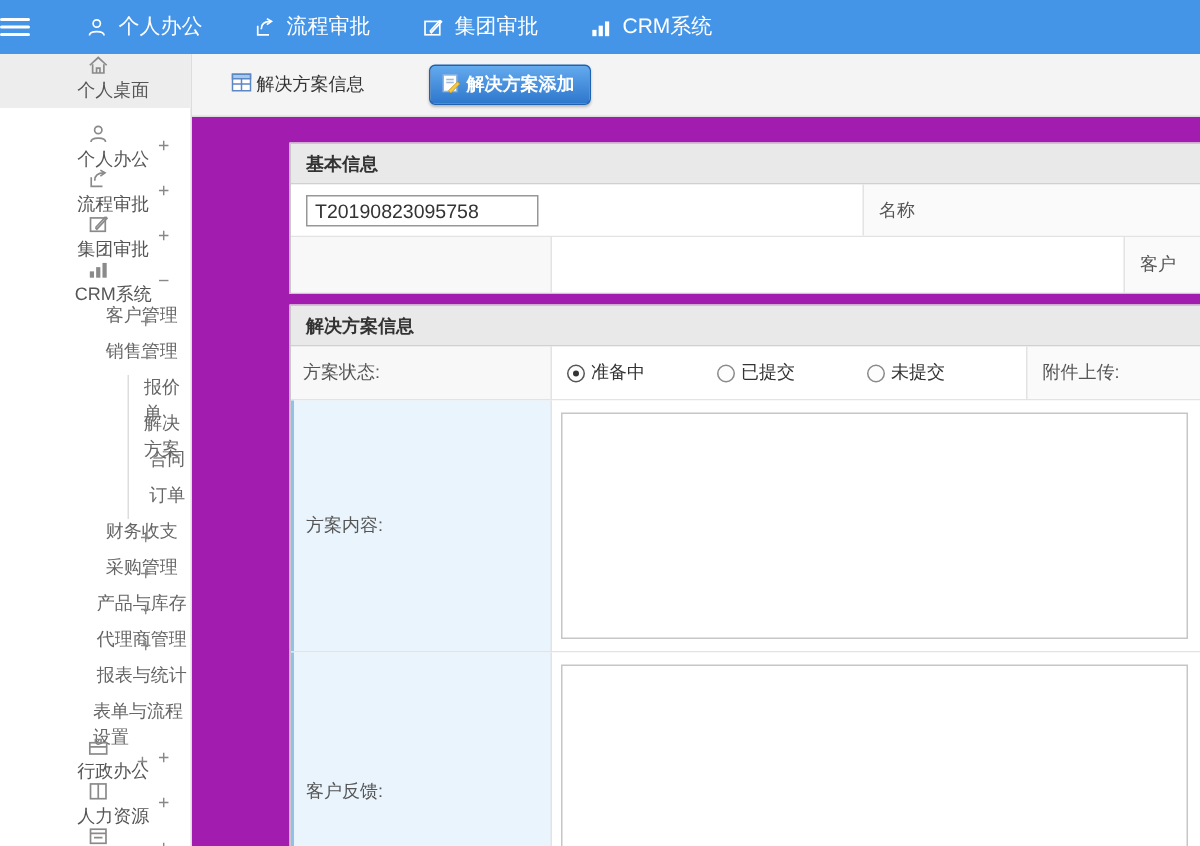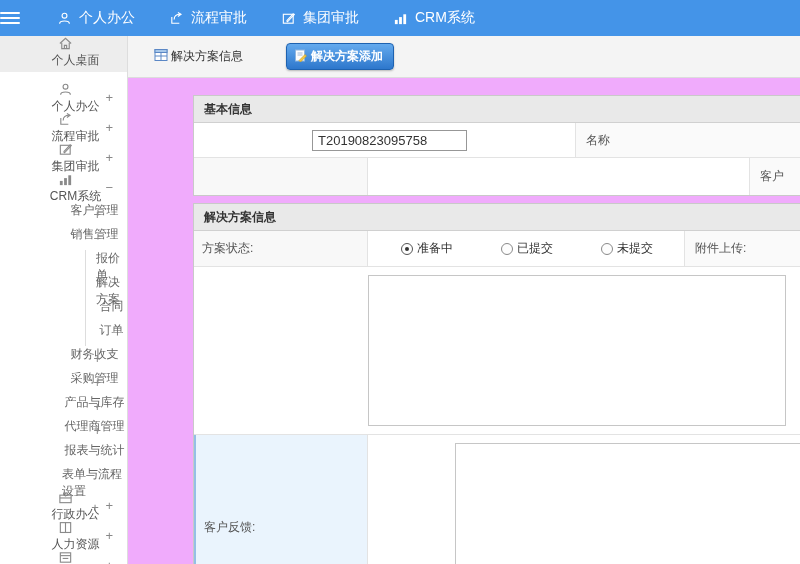--- a/index.html
+++ b/index.html
@@ -13,21 +13,21 @@
   .hamburger i { display:block; height:2px; background:#fff; margin:3px 0; border-radius:1px; }
   .topnav { display:flex; align-items:center; }
   .topnav .nav-item { display:flex; align-items:center; padding:0 17px; font-size:14px; cursor:pointer; height:36px; }
   .topnav .nav-item svg { margin-right:7px; }
   .caret { width:0; height:0; border-left:5px solid transparent; border-right:5px solid transparent;
     border-top:5px solid #fff; margin-left:9px; }
 
   
   .layout { display:flex; height:528px; }
   .sidebar { width:128px; background:#fff; border-right:1px solid #ddd; flex:none; overflow:hidden; }
-  .content { flex:1; background:#f0abfc; overflow:hidden; position:relative; }
+  .content { flex:1; background:#a21caf; overflow:hidden; position:relative; }
 
   
   .side-item { position:relative; display:flex; align-items:center; font-size:12px; color:#555; cursor:pointer;flex-direction:column; }
   .side-item.l0 { height:30px; padding-left:24px; }
   .side-item.l0 .ico { width:16px; height:16px; margin-right:20px; color:#8a8a8a; flex:none; }
   .side-item.active { background:#ededed; height:36px; }
   .side-item.l1 { height:24px; padding-left:62px; color:#666; }
   .side-item.l2 { height:24px; margin-left:85px; border-left:1px solid #ddd; padding-left:10px; color:#666; }
   .expand { position:absolute; font-size:13px; color:#888; top:50%; transform:translateY(-50%); }
   .side-item.l0 .expand { right:14px; }
@@ -48,21 +48,21 @@
   .panel { width:762px; margin-left:65px; background:#fff; border:1px solid #c9c9c9; }
   .panel.first { margin-top:17px; }
   .panel.second { margin-top:7px; }
   .panel-header { background:#e9e9e9; border-bottom:1px solid #d0d0d0; font-size:12px; font-weight:bold;
     color:#333; padding:5px 10px 4px; }
   .row { display:flex; border-bottom:1px solid #e3e3e3; }
   .row:last-child { border-bottom:none; }
   .cell-label { width:174px; flex:none; background:#f8f8f8; border-right:1px solid #e3e3e3;
     font-size:12px; color:#555; padding-left:8px; display:flex; align-items:center; }
   .cell-label.hl { background:var(--hl,#eaf4fd); border-left:2px solid #94bfe6; width:174px; }
-  .cell-field { background:#fff; display:flex; align-items:center;justify-content:center; }
+  .cell-field { background:#fff; display:flex; align-items:center; }
   .cell-field.basic { width:381px; flex:none; padding-left:10px; }
   .cell-field.status { width:316px; flex:none; padding-left:10px;gap:40px; }
   .cell-label2 { flex:1; background:#fafafa; border-left:1px solid #e3e3e3; font-size:12px; color:#555;
     padding-left:10px; display:flex; align-items:center; }
   .row.r1 { height:35px; }
   .row.r2 { height:37px; }
   .row.status-row { height:36px; }
   .row.content-row { height:168px; }
   .row.feedback-row { height:185px; }
   .req { color:#e23b3b; margin-left:3px; }
@@ -307,20 +307,23 @@
               <span>已提交</span>
             </label>
             <label class="radio-opt">
               <span class="radio-circle"></span>
               <span>未提交</span>
             </label>
           </div>
         <div class="cell-label2">附件上传:</div>
       </div>
       <div class="row content-row">
+        <div class="cell-label hl">
+          <span>方案内容:</span>
+        </div>
         <div class="cell-field ta-field">
           <textarea value="" style=""></textarea>
         </div>
       </div>
       <div class="row feedback-row">
         <div class="cell-label hl">
           <span>客户反馈:</span>
         </div>
         <div class="cell-field ta-field">
           <textarea class="ta2" value="" style=""></textarea>

